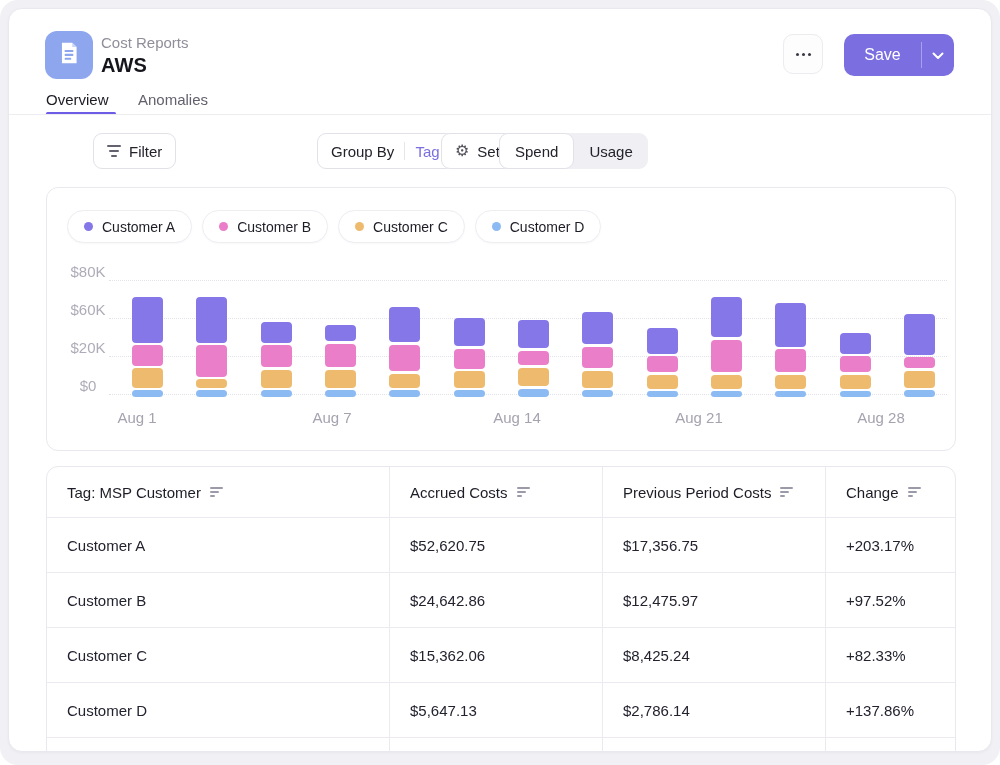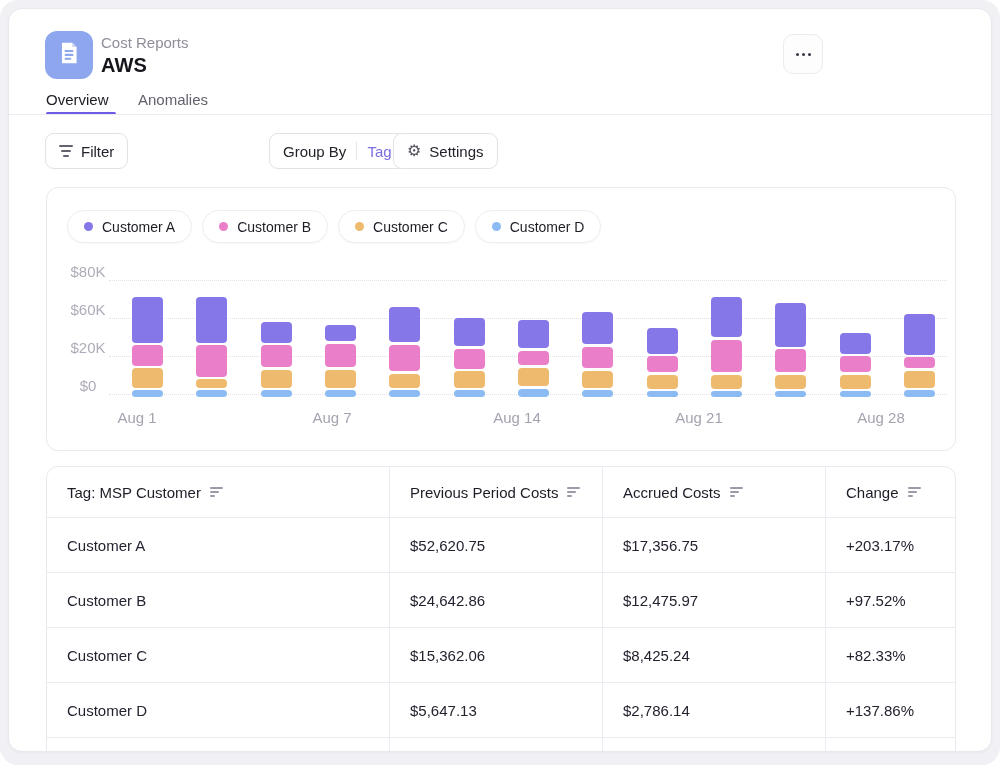--- a/index.html
+++ b/index.html
@@ -24,21 +24,21 @@
 
   
   .tabs-line { position:absolute; left:0; top:105px; width:100%; height:1px; background:#ececf1; }
   .tab { position:absolute; top:82px; font-size:15px; cursor:pointer; }
   .tab.active { color:#1c1c24; font-weight:500; }
   .tab.inactive { color:#62616d; }
   .tab-underline { position:absolute; left:37px; top:103px; width:70px; height:3px; background:#6d5ce6; border-radius:2px; }
 
   
   .tbtn { position:absolute; top:124px; height:36px; background:#ffffff; border:1px solid #e2e1e8; border-radius:9px;
-          display:flex; align-items:center; gap:8px; padding:9px 13px; font-size:15px; color:#23232c; cursor:pointer; }
+          display:flex; align-items:center; gap:8px; padding:9px 13px; font-size:15px; color:#23232c; cursor:pointer;margin-left:48px; }
   .filter-ic { display:inline-flex; flex-direction:column; align-items:center; gap:3px; }
   .filter-ic i { display:block; height:2px; border-radius:1px; background:#63626e; }
   .groupby-sep { width:1px; height:18px; background:#e6e5ec; margin:0 2px; }
   .tag-val { color:#7a6ee0; }
   .gear { font-size:16px; color:#55545e; line-height:1; }
   .toggle { position:absolute; left:490px; top:124px; height:36px; background:#f0eff4; border-radius:9px;
             display:flex; align-items:stretch; padding:0; }
   .toggle .opt { display:flex; align-items:center; padding:0 15px; font-size:15px; color:#23232c; cursor:pointer; border-radius:9px; }
   .toggle .opt.sel { background:#ffffff; border:1px solid #e2e1e8; }
 
@@ -85,20 +85,31 @@
       </span>
     </div>
     <div class="breadcrumb">Cost Reports</div>
     <div class="title">AWS</div>
 
     <div class="more-btn">
       <i></i>
         <i></i>
         <i></i>
     </div>
+    <div class="save-btn">
+      <span class="lbl">Save</span>
+      <span class="sep"></span>
+      <span class="chev">
+        <span>
+          <svg width="12" height="8" viewBox="0 0 12 8">
+              <path d="M1.5 1.5l4.5 4.5 4.5-4.5" fill="none" stroke="#ffffff" stroke-width="2" stroke-linecap="round" stroke-linejoin="round"></path>
+            </svg>
+        </span>
+      </span>
+    </div>
 
     <div class="tab active" style="left:37px;">Overview</div>
     <div class="tab inactive" style="left:129px;">Anomalies</div>
     <div class="tab-underline"></div>
     <div class="tabs-line"></div>
 
     <div class="tbtn" style="left:36px;">
       <span class="filter-ic">
         <i style="width:14px;"></i>
           <i style="width:10px;"></i>
@@ -107,20 +118,24 @@
       <span>Filter</span>
     </div>
     <div class="tbtn" style="left:260px;">
       <span>Group By</span>
       <span class="groupby-sep"></span>
       <span class="tag-val">Tag</span>
     </div>
     <div class="tbtn" style="left:384px;">
       <span class="gear">⚙</span>
       <span>Settings</span>
+    </div>
+    <div class="toggle">
+      <span class="opt sel">Spend</span>
+      <span class="opt">Usage</span>
     </div>
 
     <div class="chart-card">
       <div class="legend">
         <div class="pill">
           <span class="dot" style="background: rgb(133, 119, 232);"></span>
           <span>Customer A</span>
         </div>
         <div class="pill">
           <span class="dot" style="background: rgb(234, 126, 200);"></span>
@@ -235,29 +250,29 @@
       <div class="trow head">
         <div class="tcell">
           <span>Tag: MSP Customer</span>
           <span class="sort-ic">
               <i></i>
               <i></i>
               <i></i>
             </span>
         </div>
         <div class="tcell">
+          <span>Accrued Costs</span>
+          <span class="sort-ic">
+              <i></i>
+              <i></i>
+              <i></i>
+            </span>
+        </div>
+        <div class="tcell">
           <span>Previous Period Costs</span>
-          <span class="sort-ic">
-              <i></i>
-              <i></i>
-              <i></i>
-            </span>
-        </div>
-        <div class="tcell">
-          <span>Accrued Costs</span>
           <span class="sort-ic">
               <i></i>
               <i></i>
               <i></i>
             </span>
         </div>
         <div class="tcell">
           <span>Change</span>
           <span class="sort-ic">
               <i></i>

